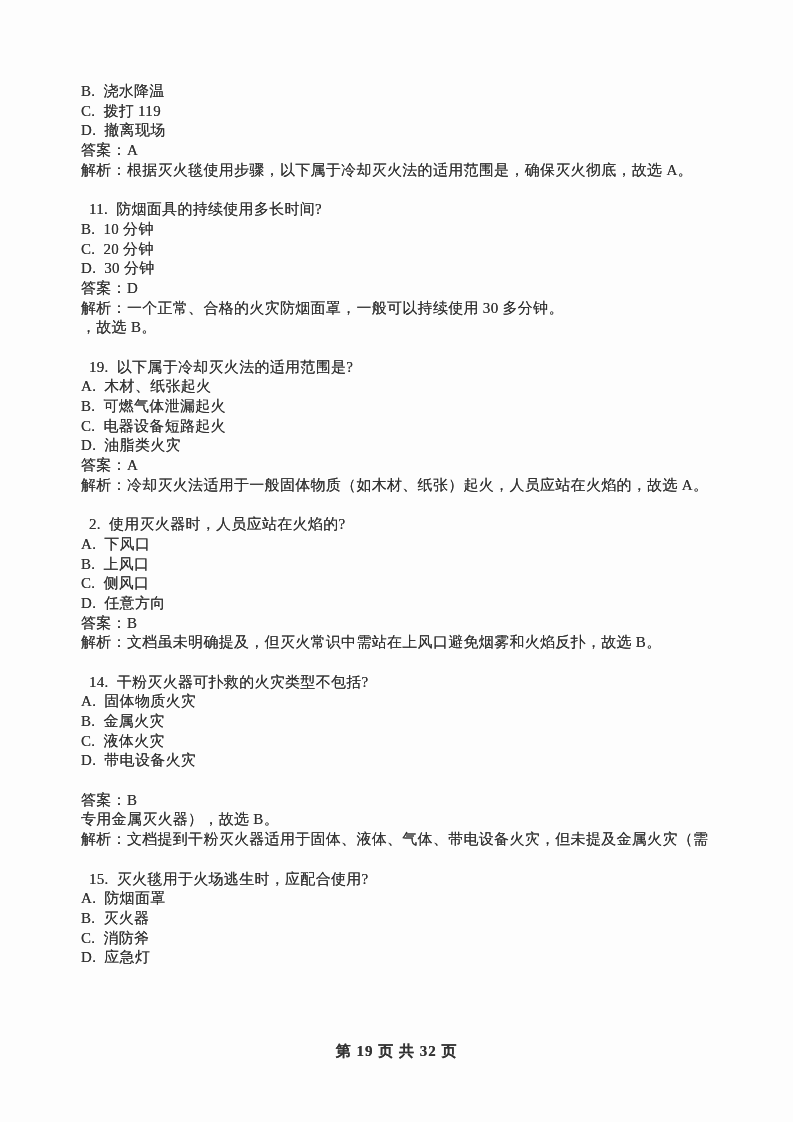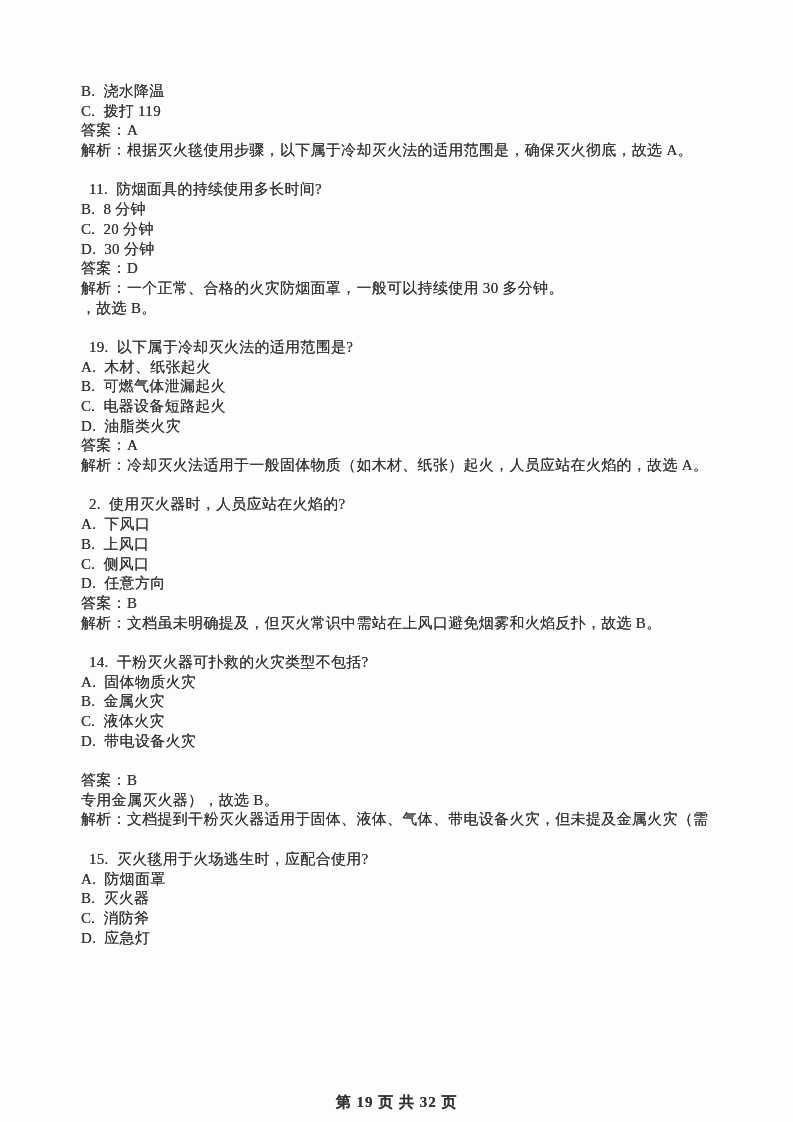--- a/index.html
+++ b/index.html
@@ -33,44 +33,45 @@
     letter-spacing: 0.3px;
   }
   .line.question {
     padding-left: 8px;
   }
   .line.blank {
     height: 19.7px;
   }
   .footer {
     position: absolute;
-    top: 1092px;
+    top: 1041px;
     left: 0;
     width: 100%;
     height: 20px;
     line-height: 20px;
     text-align: center;
     font-weight: bold;
     letter-spacing: 1px;
   }
 </style>
 </head>
 <body>
 
 <div class="page">
   <div class="document-body">
       <div class="block">
         <div class="line option">B.  浇水降温</div>
         <div class="line option">C.  拨打 119</div>
+        <div class="line option">D.  撤离现场</div>
         <div class="line answer">答案：A</div>
         <div class="line analysis">解析：根据灭火毯使用步骤，以下属于冷却灭火法的适用范围是，确保灭火彻底，故选 A。</div>
       </div>
       <div class="block">
         <div class="line question">11.  防烟面具的持续使用多长时间?</div>
-        <div class="line option">B.  8 分钟</div>
+        <div class="line option">B.  10 分钟</div>
         <div class="line option">C.  20 分钟</div>
         <div class="line option">D.  30 分钟</div>
         <div class="line answer">答案：D</div>
         <div class="line analysis">解析：一个正常、合格的火灾防烟面罩，一般可以持续使用 30 多分钟。</div>
         <div class="line analysis">，故选 B。</div>
       </div>
       <div class="block">
         <div class="line question">19.  以下属于冷却灭火法的适用范围是?</div>
         <div class="line option">A.  木材、纸张起火</div>
         <div class="line option">B.  可燃气体泄漏起火</div>

